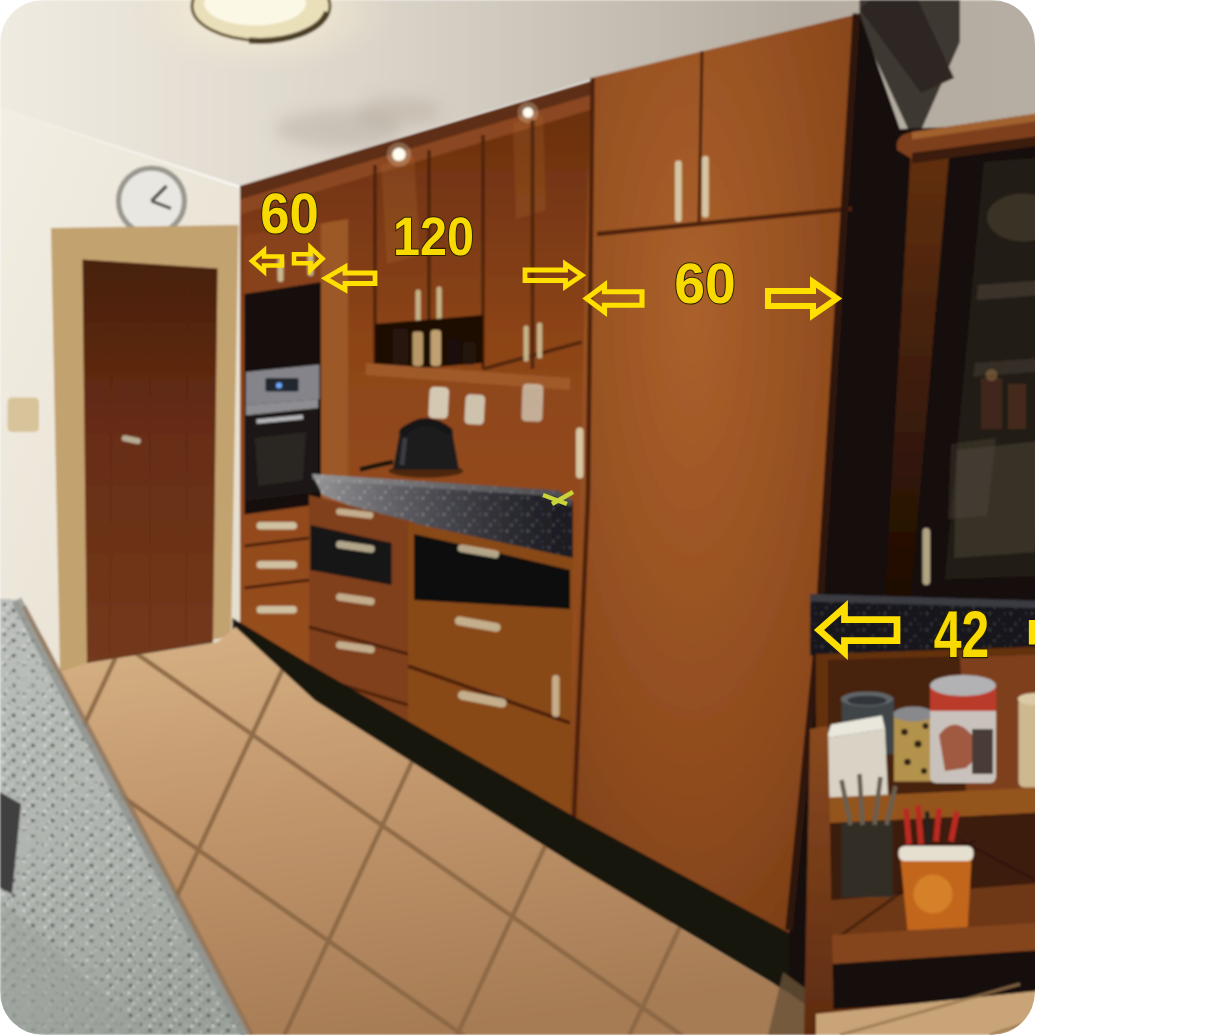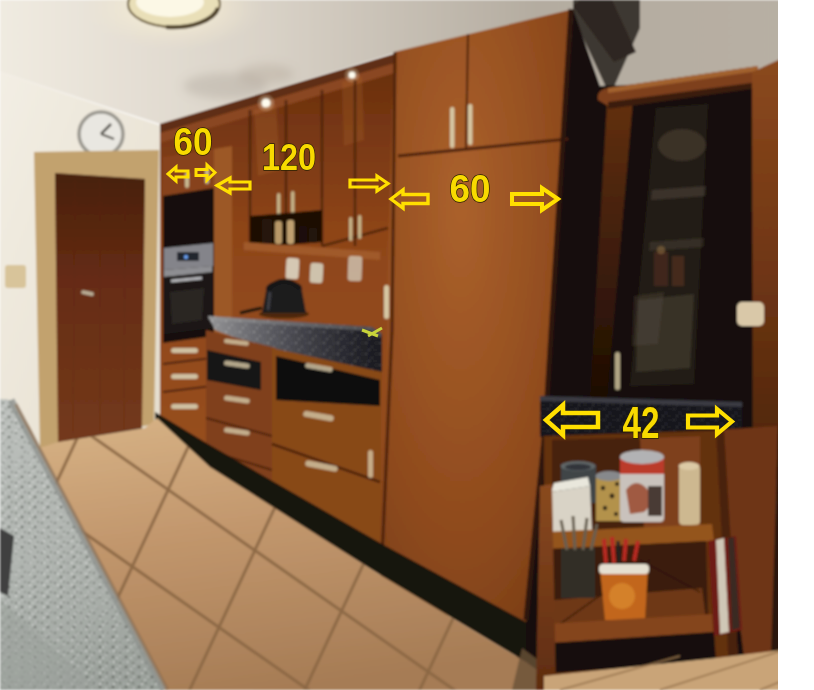--- a/index.html
+++ b/index.html
@@ -1,16 +1,16 @@
 <!DOCTYPE html>
 <html><head>
 <meta charset="utf-8">
 <style>
 html,body{margin:0;padding:0;background:#fff;}
-#stage{width:778px;height:690px;position:relative;overflow:hidden;font-family:"Liberation Sans",sans-serif;}
+#stage{width:690px;height:690px;position:relative;overflow:hidden;font-family:"Liberation Sans",sans-serif;border-radius:29px;}
 </style>
 </head>
 <body>
 <div id="stage">
 <svg width="814" height="690" viewBox="0 0 814 690">
 <defs>
 <linearGradient id="ceil" x1="0" y1="0" x2="814" y2="0" gradientUnits="userSpaceOnUse">
  <stop offset="0" stop-color="#f0ebe1"></stop>
  <stop offset="0.33" stop-color="#d9d2c7"></stop>
  <stop offset="0.66" stop-color="#b4aca0"></stop>

